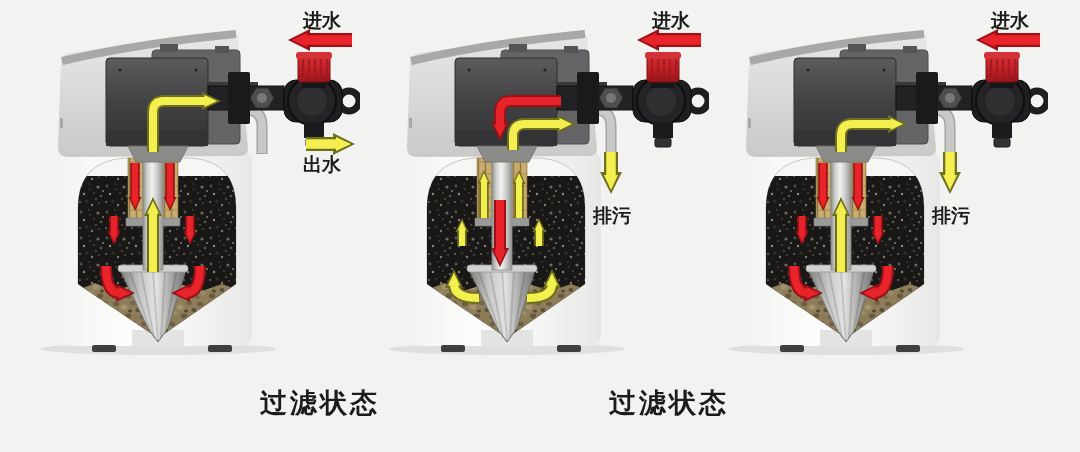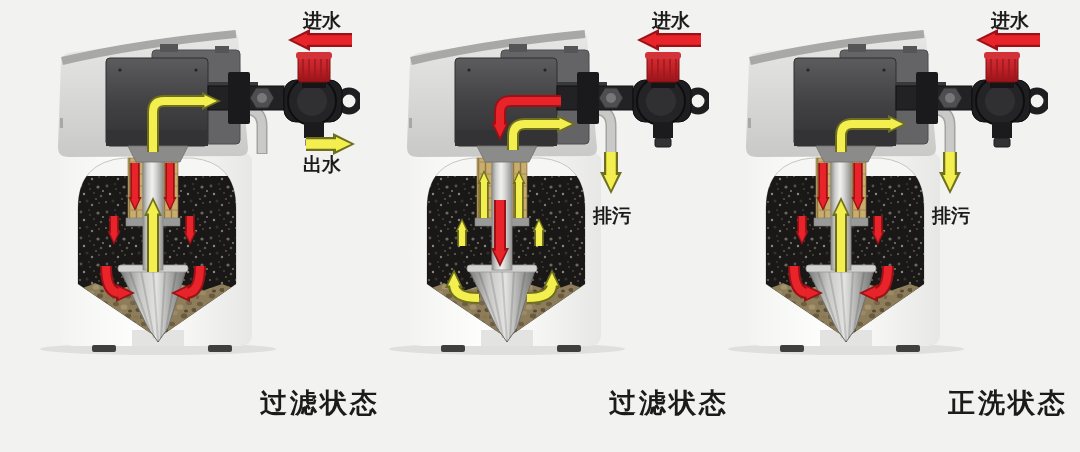--- a/index.html
+++ b/index.html
@@ -355,16 +355,15 @@
           <path class="ap rf Mf" marker-end="url(#mMrf)" d="M200,266 Q200,293 186,293"></path>
         </g>
         <g>
           <path class="ap yo Lo" marker-end="url(#mLyo)" d="M262,152 L262,177"></path>
           <path class="ap yf Lf" marker-end="url(#mLyf)" d="M262,152 L262,177"></path>
         </g>
       </g>
       <text class="lbl" x="322" y="27">进水</text>
       <text class="lbl" x="263" y="222">排污</text>
     </svg>
-    <div class="caption">正洗状态</div>
   </div>
 
 </div>
 
 </body></html>

